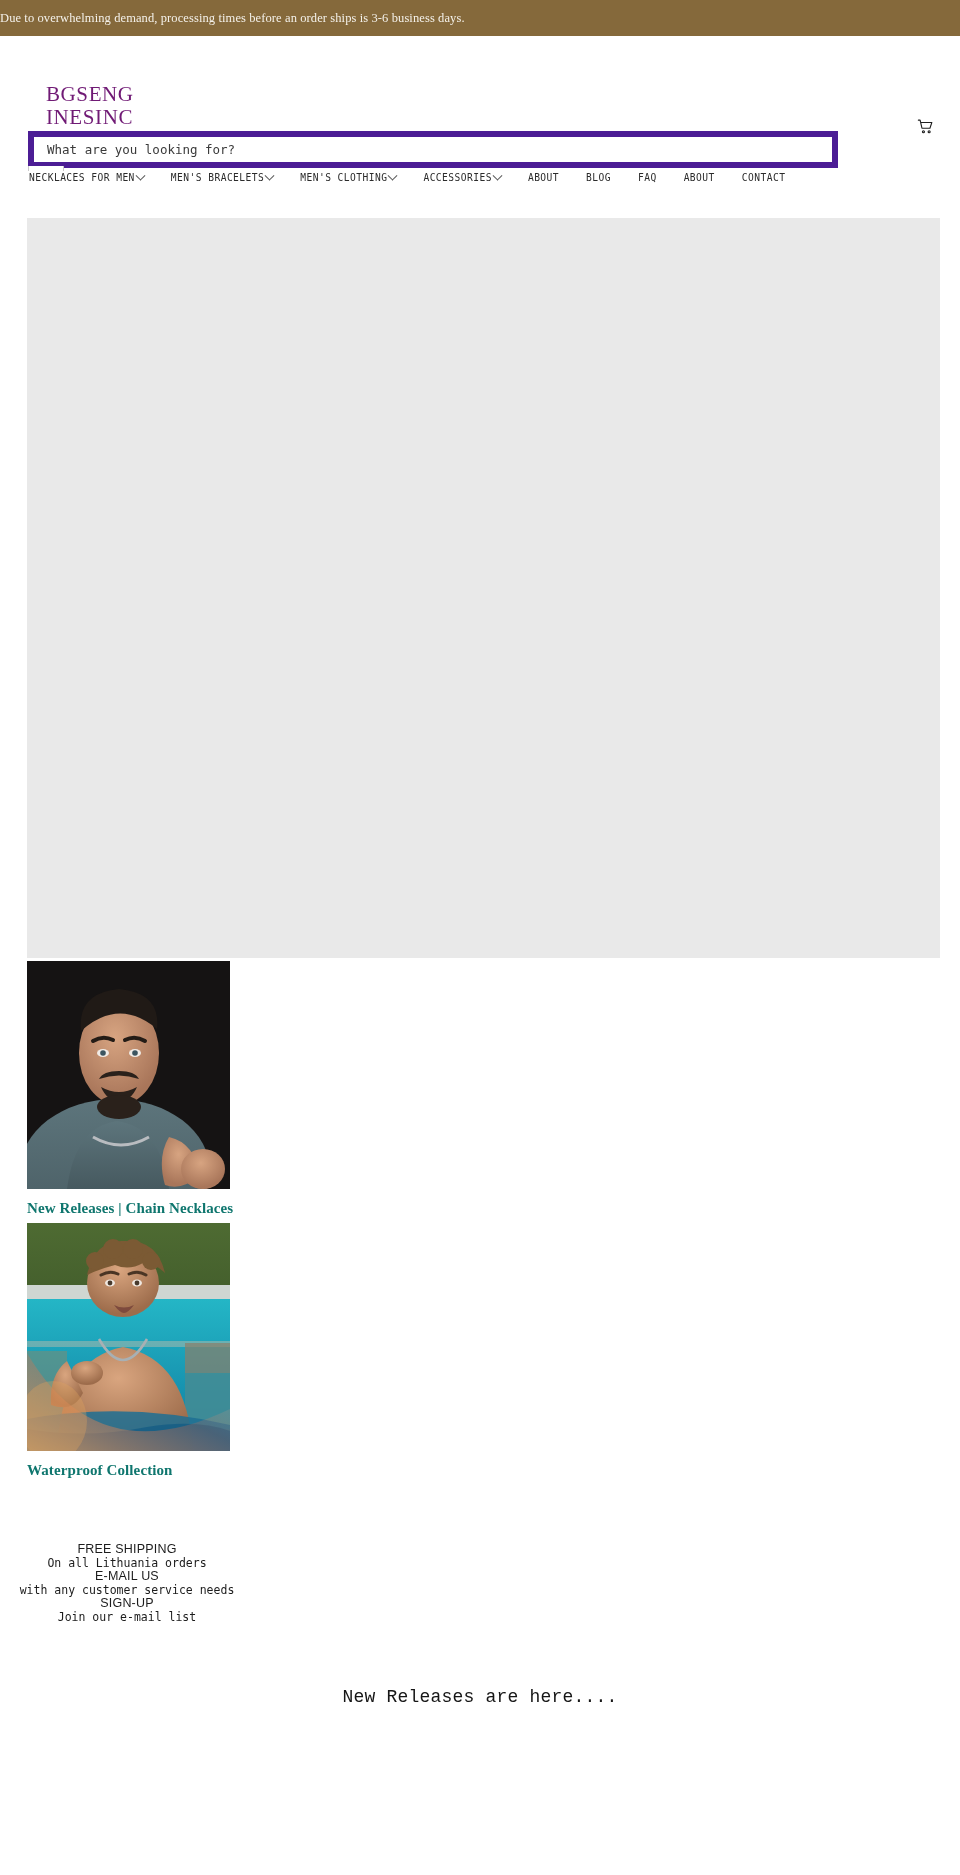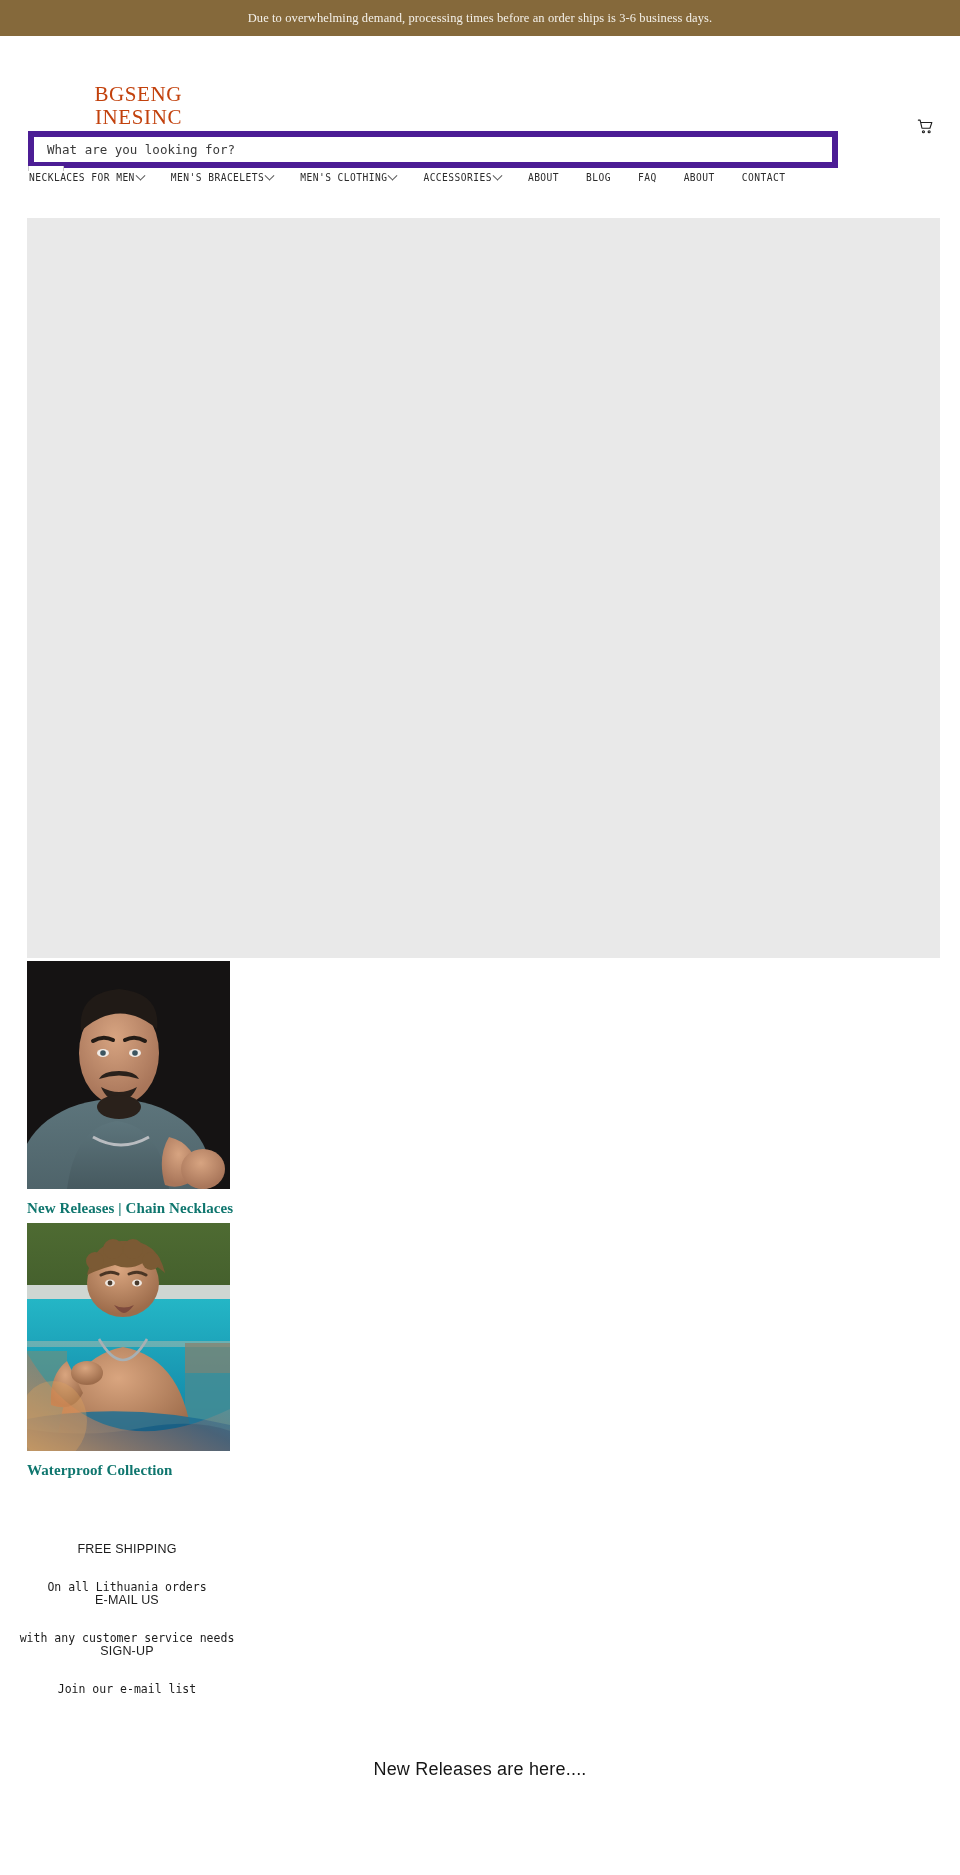--- a/index.html
+++ b/index.html
@@ -22,48 +22,47 @@
     background: #ffffff;
     overflow: hidden;
   }
 
   
   .announcement {
     height: 36px;
     background: #85693b;
     display: flex;
     align-items: center;
-    justify-content: center;
+    justify-content: flex-start;
   }
   .announcement-text {
     font-family: "Liberation Serif", "DejaVu Serif", serif;
     font-size: 12.5px;
     color: #f4f1ea;
     letter-spacing: 0.1px;
     line-height: 1;
   }
 
   
   .header {
     position: relative;
     height: 135px;
     background: #ffffff;
   }
 
   .logo {
     position: absolute;
-    left: 32px;
+    left: 46px;
     top: 47px;
     font-family: "Liberation Serif", "DejaVu Serif", serif;
     font-size: 21px;
     line-height: 1.08;
     letter-spacing: 0.6px;
-    color: #c2410c;
+    color: #701a75;
     width: 150px;
-    text-align: right;
   }
   .logo-line { display: block; }
 
   .search-wrap {
     position: absolute;
     left: 28px;
     top: 95px;
     width: 810px;
   }
   .search-input {
@@ -206,27 +205,26 @@
     font-size: 12.5px;
     letter-spacing: 0.2px;
     color: #1c1c1c;
     line-height: 13.6px;
   }
   .info-body {
     font-family: "DejaVu Sans Mono", monospace;
     font-size: 11.5px;
     color: #1c1c1c;
     line-height: 13.6px;
-    margin-top: 24px;
   }
 
   
   .bottom-heading {
     text-align: center;
-    font-family: Liberation Sans, sans-serif;
+    font-family: Liberation Mono, monospace;
     font-size: 18px;
     color: #161616;
     padding-top: 62px;
     letter-spacing: 0.2px;
   }
 </style>
 </head>
 <body>
 
 <div class="page">

